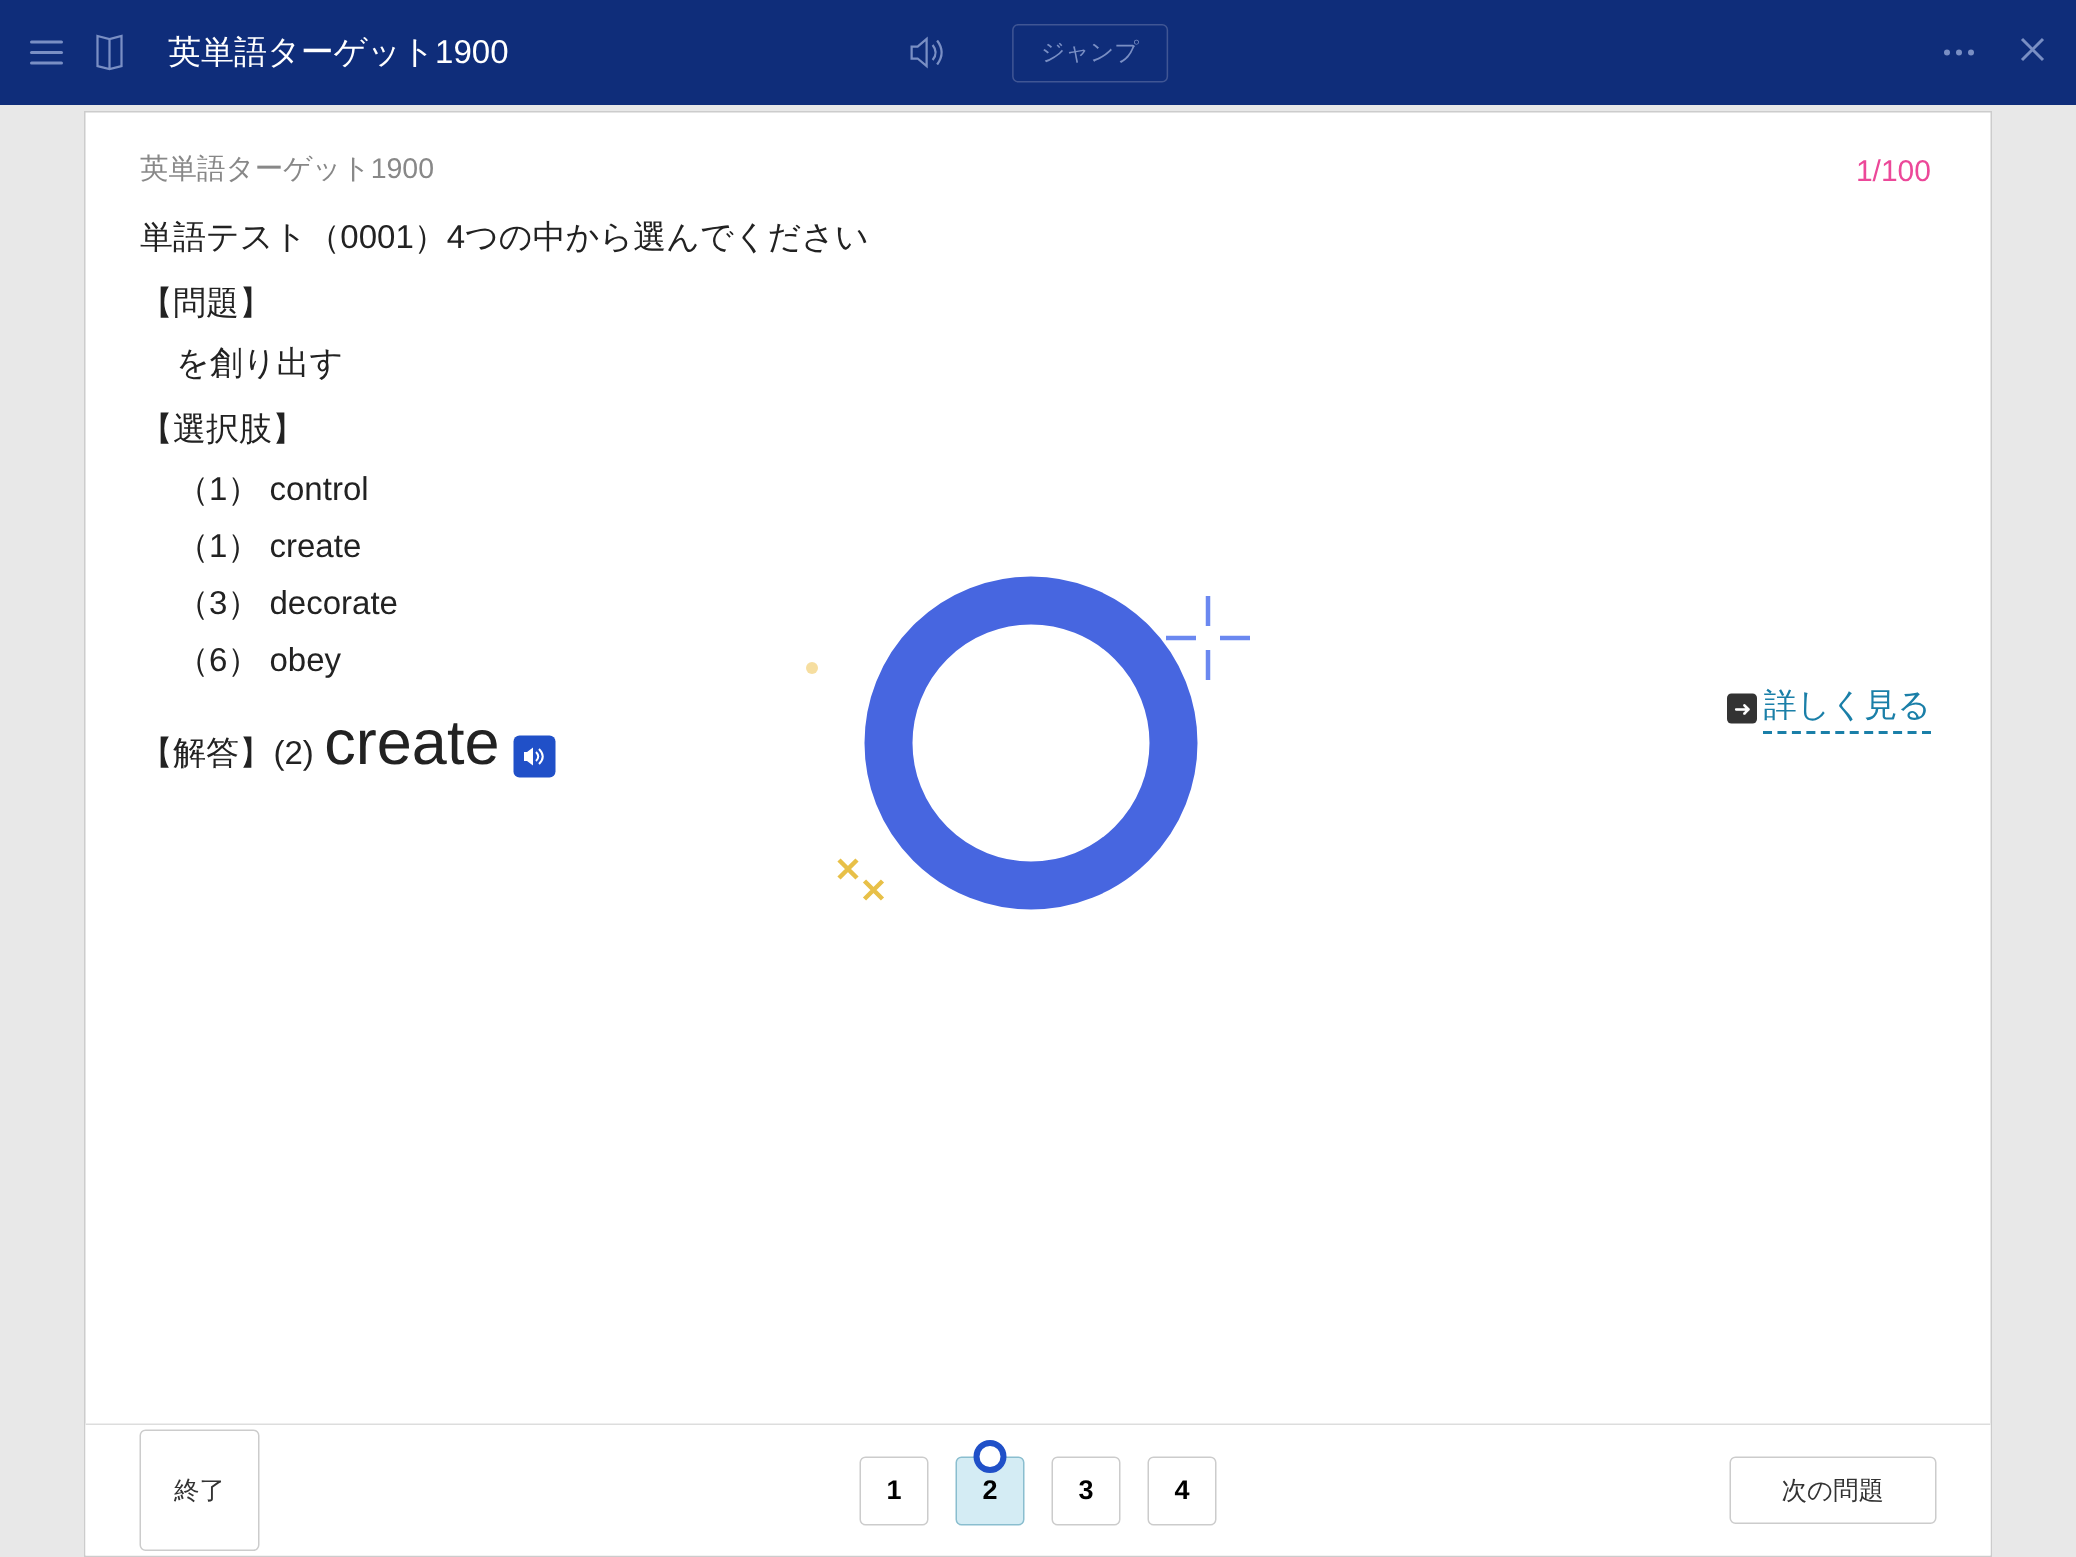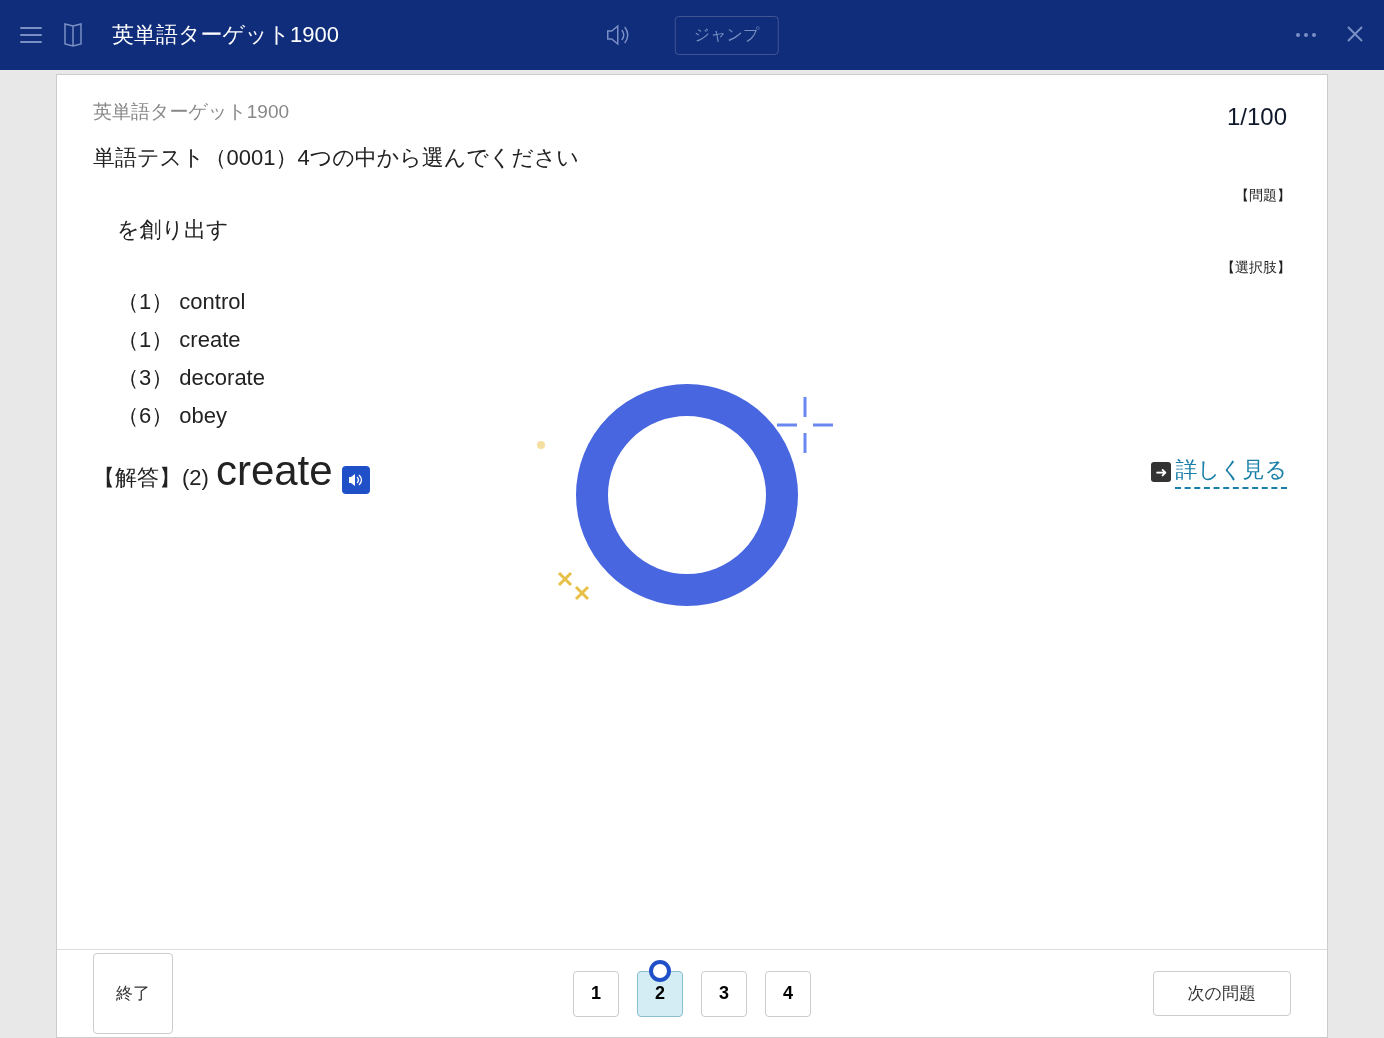--- a/index.html
+++ b/index.html
@@ -59,23 +59,23 @@
       flex: 1;
       overflow-y: scroll;
       padding: 24px 36px;
       position: relative;
     }
     .content-scroll::-webkit-scrollbar { width: 16px; }
     .content-scroll::-webkit-scrollbar-track { background: #f0f0f0; }
     .content-scroll::-webkit-scrollbar-thumb { background: #b8b8b8; border-radius: 2px; }
     .content-scroll::-webkit-scrollbar-button { height: 16px; background: #f0f0f0; }
     .breadcrumb { color: #888; font-size: 19px; margin-bottom: 18px; }
-    .progress { position: absolute; top: 28px; right: 40px; font-size: 24px; color: #0f172a; }
+    .progress { position: absolute; top: 28px; right: 40px; font-size: 20px; color: #ec4899; }
     .instruction { font-size: 22px; color: #222; margin-bottom: 14px; }
-    .section-label { font-size: 14px; color: #222; margin-bottom: 10px; text-align: right; }
+    .section-label { font-size: 22px; color: #222; margin-bottom: 10px; }
     .question-text { font-size: 22px; color: #222; margin-left: 24px; margin-bottom: 14px; }
     .choice { font-size: 22px; color: #222; margin-left: 24px; margin-bottom: 8px; }
     .answer-row { display: flex; align-items: baseline; gap: 1px; margin-top: 16px; }
     .answer-label { font-size: 22px; color: #222; }
     .answer-word { font-size: 42px; font-weight: 400; color: #222; margin-left: 6px; }
     .sound-btn {
       width: 28px; height: 28px; background: #2050c8; border-radius: 4px;
       display: inline-flex; align-items: center; justify-content: center;
       cursor: pointer; margin-left: 8px; position: relative; top: 2px;
     }

